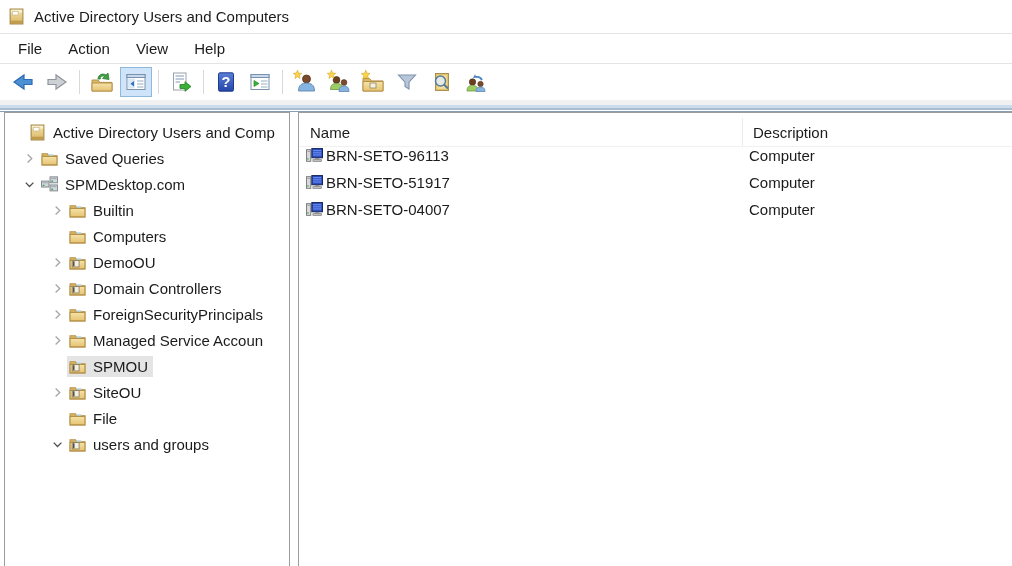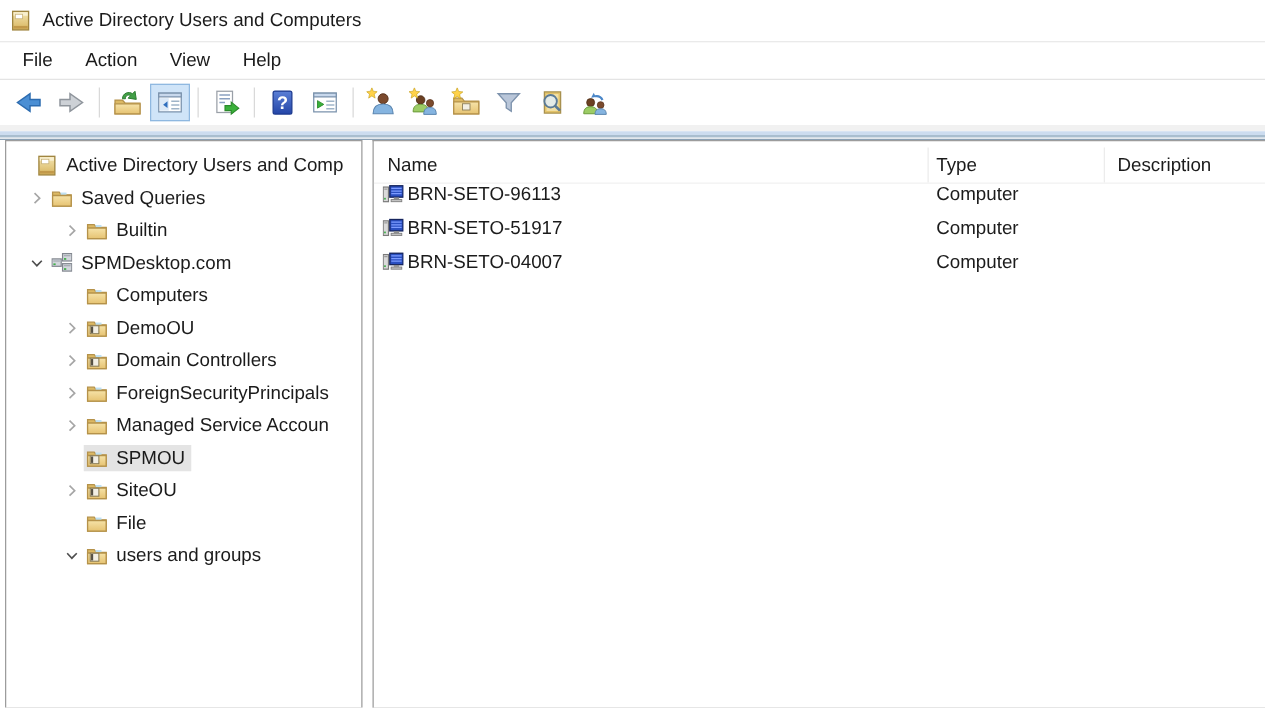--- a/index.html
+++ b/index.html
@@ -329,45 +329,45 @@
           </svg>
         </span>
       <span class="hl">
           <svg class="ic16">
             <use href="#i-folder"></use>
           </svg>
       <span class="tlabel">Saved Queries</span>
         </span>
     </div>
 
+    <div class="tree-row lvl1">
+      <span class="chev">
+          <svg>
+            <use href="#i-chev-d"></use>
+          </svg>
+        </span>
+      <span class="hl">
+          <svg class="ic16">
+            <use href="#i-domain"></use>
+          </svg>
+      <span class="tlabel">SPMDesktop.com</span>
+        </span>
+    </div>
+
     <div class="tree-row lvl2">
       <span class="chev">
           <svg>
             <use href="#i-chev-r"></use>
           </svg>
         </span>
       <span class="hl">
           <svg class="ic16">
             <use href="#i-folder"></use>
           </svg>
       <span class="tlabel">Builtin</span>
-        </span>
-    </div>
-
-    <div class="tree-row lvl1">
-      <span class="chev">
-          <svg>
-            <use href="#i-chev-d"></use>
-          </svg>
-        </span>
-      <span class="hl">
-          <svg class="ic16">
-            <use href="#i-domain"></use>
-          </svg>
-      <span class="tlabel">SPMDesktop.com</span>
         </span>
     </div>
 
     <div class="tree-row lvl2">
       <span class="chev"></span>
       <span class="hl">
           <svg class="ic16">
             <use href="#i-folder"></use>
           </svg>
       <span class="tlabel">Computers</span>
@@ -480,21 +480,20 @@
 
     <div class="tree-row lvl3">
       <span class="chev"></span>
     </div>
 
   </div>
 
   <div class="list-pane">
     <div class="list-header">
       <div class="hcell name">Name</div>
-      <div class="hcell type">Type</div>
       <div class="hcell desc">Description</div>
     </div>
 
     <div class="list-row">
       <div class="cell name">
         <svg class="ic16">
             <use href="#i-computer"></use>
           </svg>
         <span>BRN-SETO-96113</span>
       </div>

